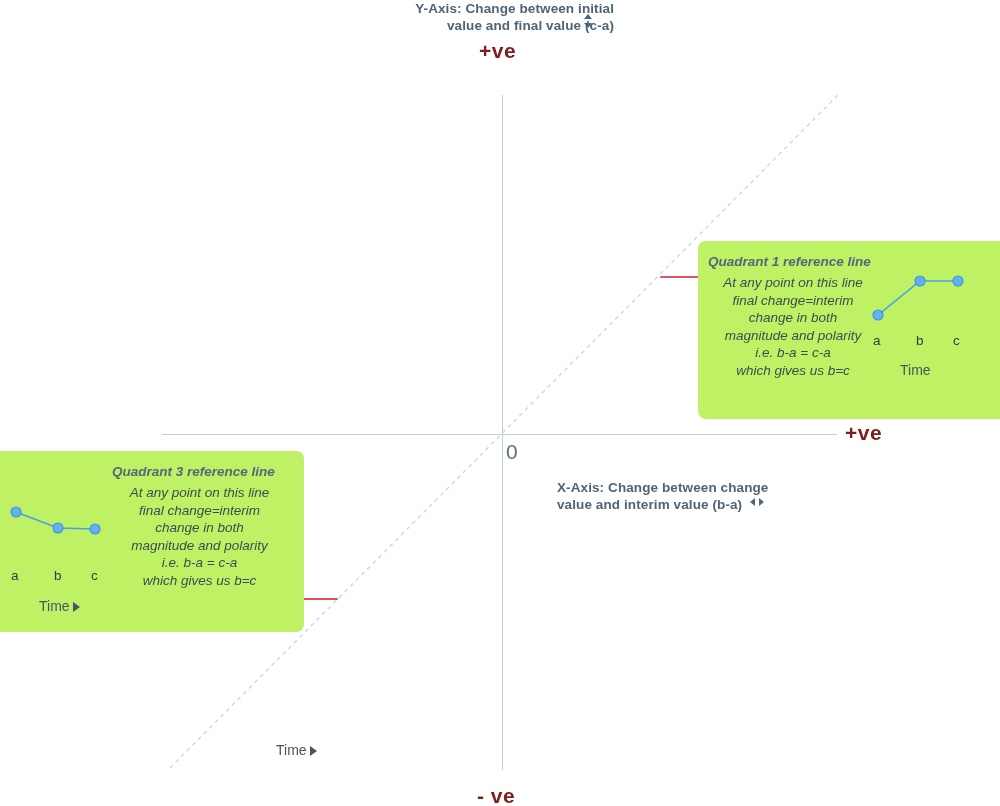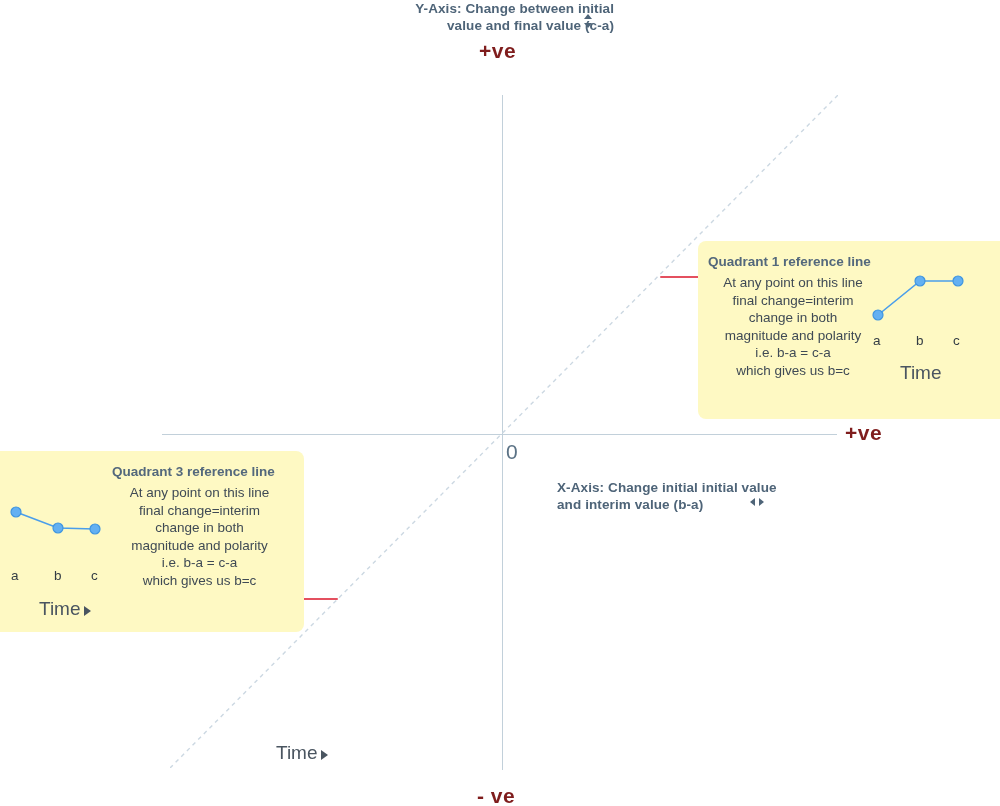--- a/index.html
+++ b/index.html
@@ -105,22 +105,23 @@
     position: absolute;
     left: 506px;
     top: 440px;
     color: #5b7285;
     font-size: 21px;
   }
 
   
   .panel {
     position: absolute;
-    background: #fef9c3;
+    background: #bef264;
     box-sizing: border-box;
+    font-style: italic;
   }
   .panel-q1 {
     left: 698px;
     top: 241px;
     width: 302px;
     height: 178px;
     border-radius: 8px 0 0 8px;
   }
   .panel-q3 {
     left: 0px;
@@ -167,21 +168,21 @@
     stroke-width: 1.2;
   }
   .tick-label {
     position: absolute;
     color: #333c44;
     font-size: 13.5px;
   }
   .time-label {
     position: absolute;
     color: #4a5560;
-    font-size: 19px;
+    font-size: 14px;
     white-space: nowrap;
   }
   .tri {
     display: inline-block;
     width: 0; height: 0;
     border-top: 5px solid transparent;
     border-bottom: 5px solid transparent;
     border-left: 7px solid #4a5560;
     vertical-align: -1px;
     margin-left: 3px;
@@ -201,21 +202,21 @@
 
   <div class="red-tick q1"></div>
   <div class="red-tick q3"></div>
 
   <div class="axis-caption cap-y">Y-Axis: Change between initial value and final value (c-a)</div>
   <svg class="sort-icon" viewBox="0 0 12 16">
     <polygon points="6,1 10,6 2,6" fill="#4e6478"></polygon>
     <polygon points="6,15 10,10 2,10" fill="#4e6478"></polygon>
   </svg>
 
-  <div class="axis-caption cap-x">X-Axis: Change initial initial value and interim value (b-a)</div>
+  <div class="axis-caption cap-x">X-Axis: Change between change value and interim value (b-a)</div>
   <svg class="lr-icon" viewBox="0 0 16 12">
     <polygon points="1,6 6,2 6,10" fill="#4e6478"></polygon>
     <polygon points="15,6 10,2 10,10" fill="#4e6478"></polygon>
   </svg>
 
   <div class="polarity pol-top">+ve</div>
   <div class="polarity pol-bottom">- ve</div>
   <div class="polarity pol-left">-ve</div>
   <div class="polarity pol-right">+ve</div>
 

